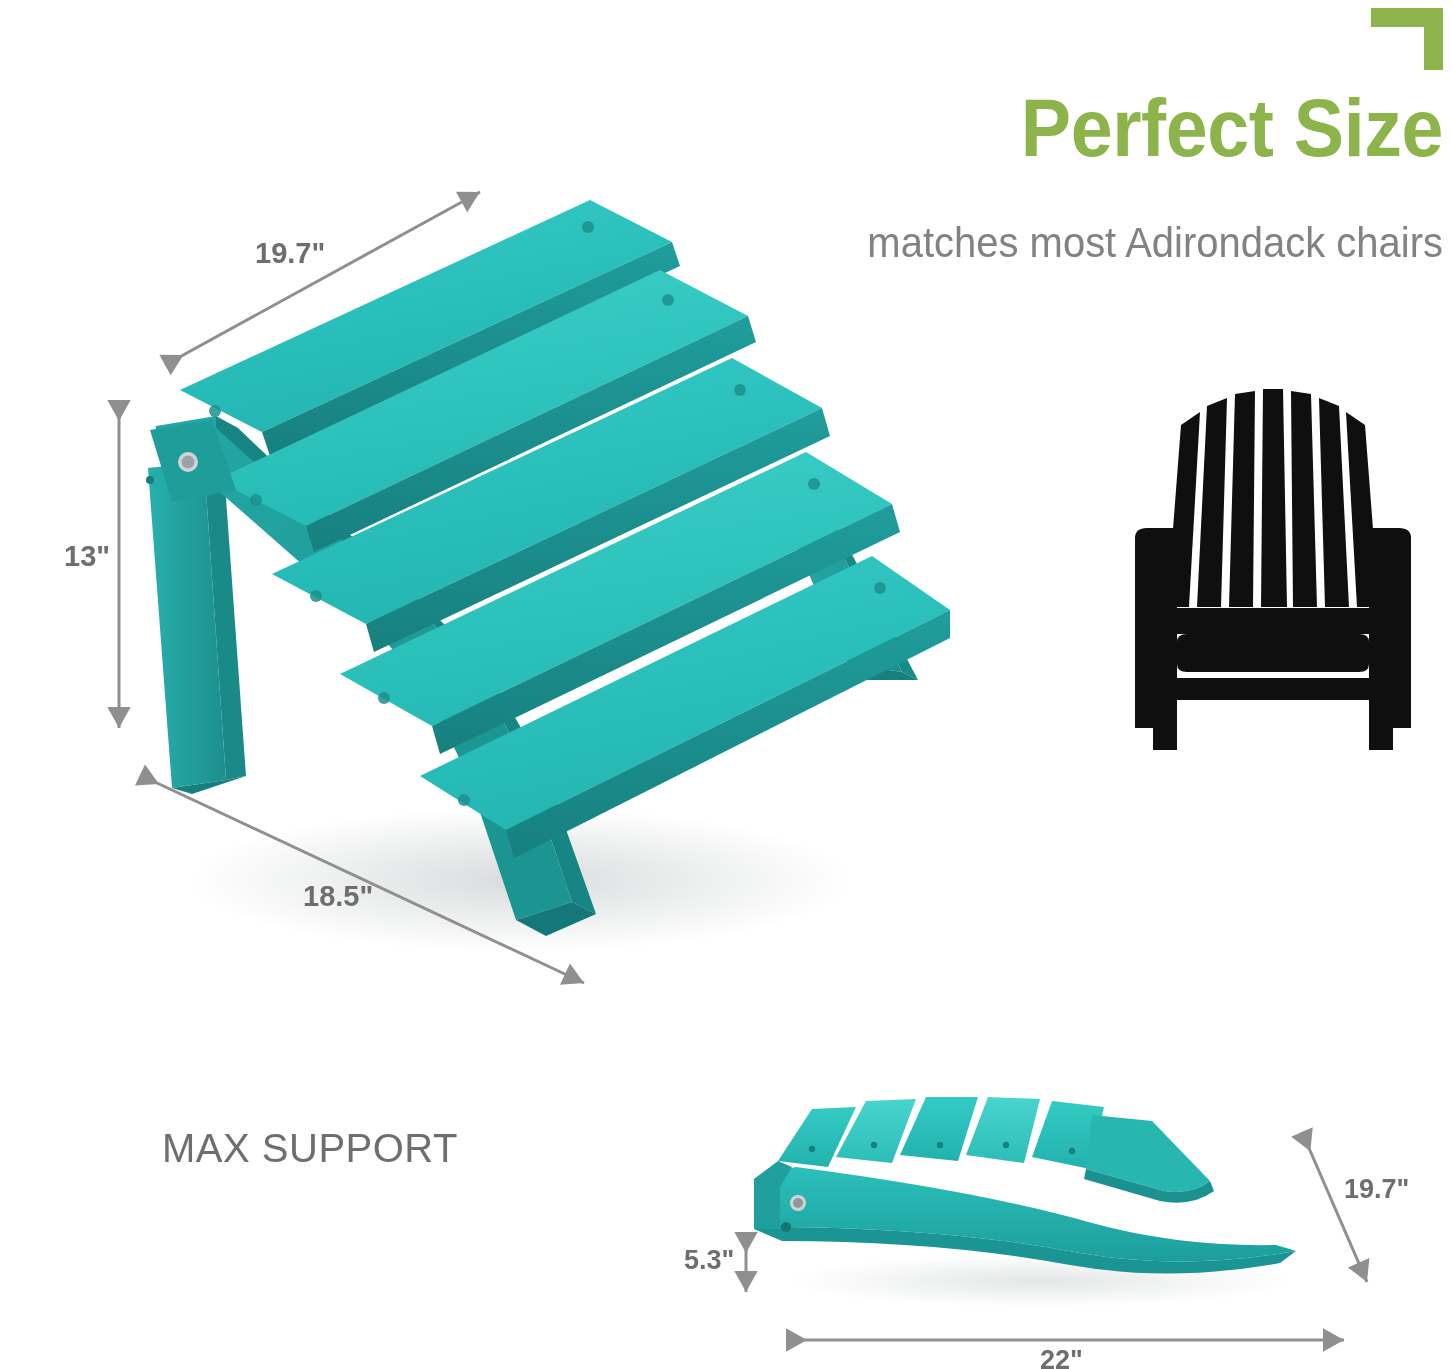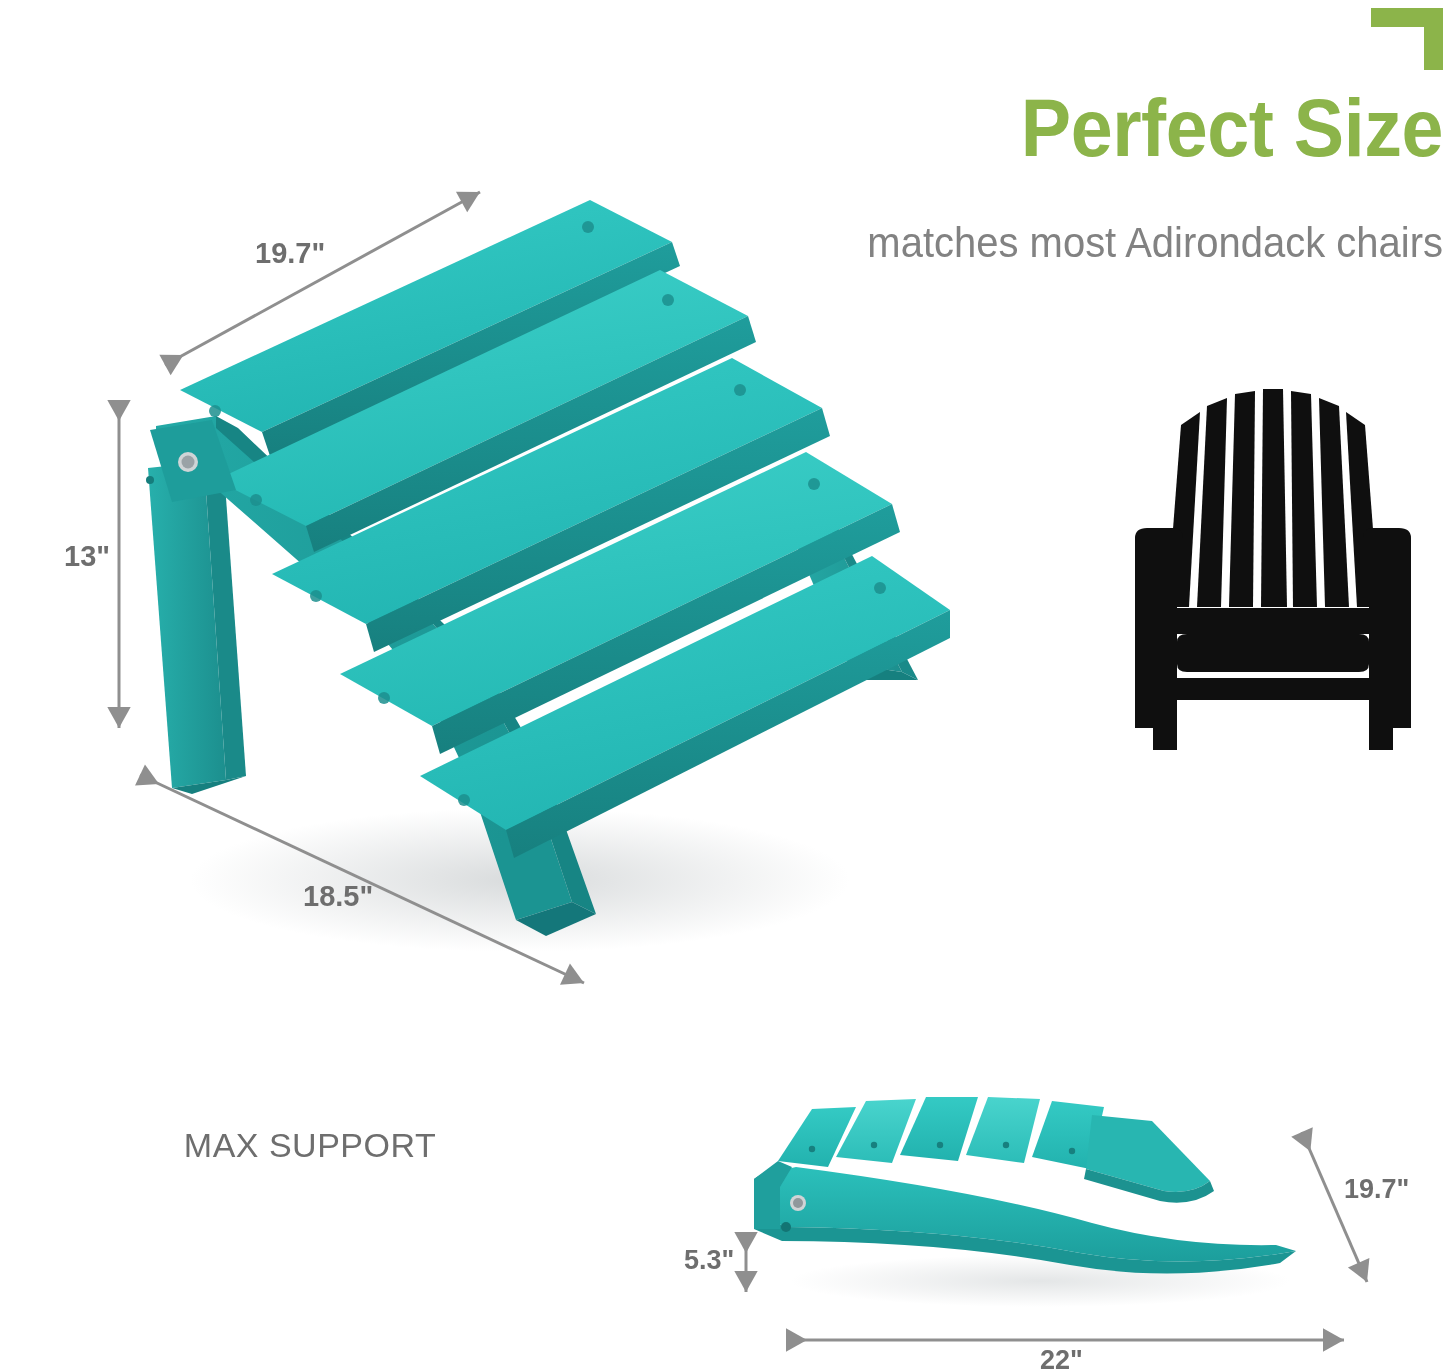--- a/index.html
+++ b/index.html
@@ -139,21 +139,21 @@
     width: 210px;
     text-align: center;
     font-size: 36px;
     font-weight: bold;
     color: #ffffff;
     letter-spacing: 0px;
     line-height: 1;
   }
   #weight-caption {
     margin-top: 16px;
-    font-size: 34px;
+    font-size: 40px;
     font-weight: normal;
     color: #6e6e6e;
     letter-spacing: 0.5px;
   }
 
   
   #ottoman-folded {
     position: absolute;
     left: 740px;
     top: 1095px;

